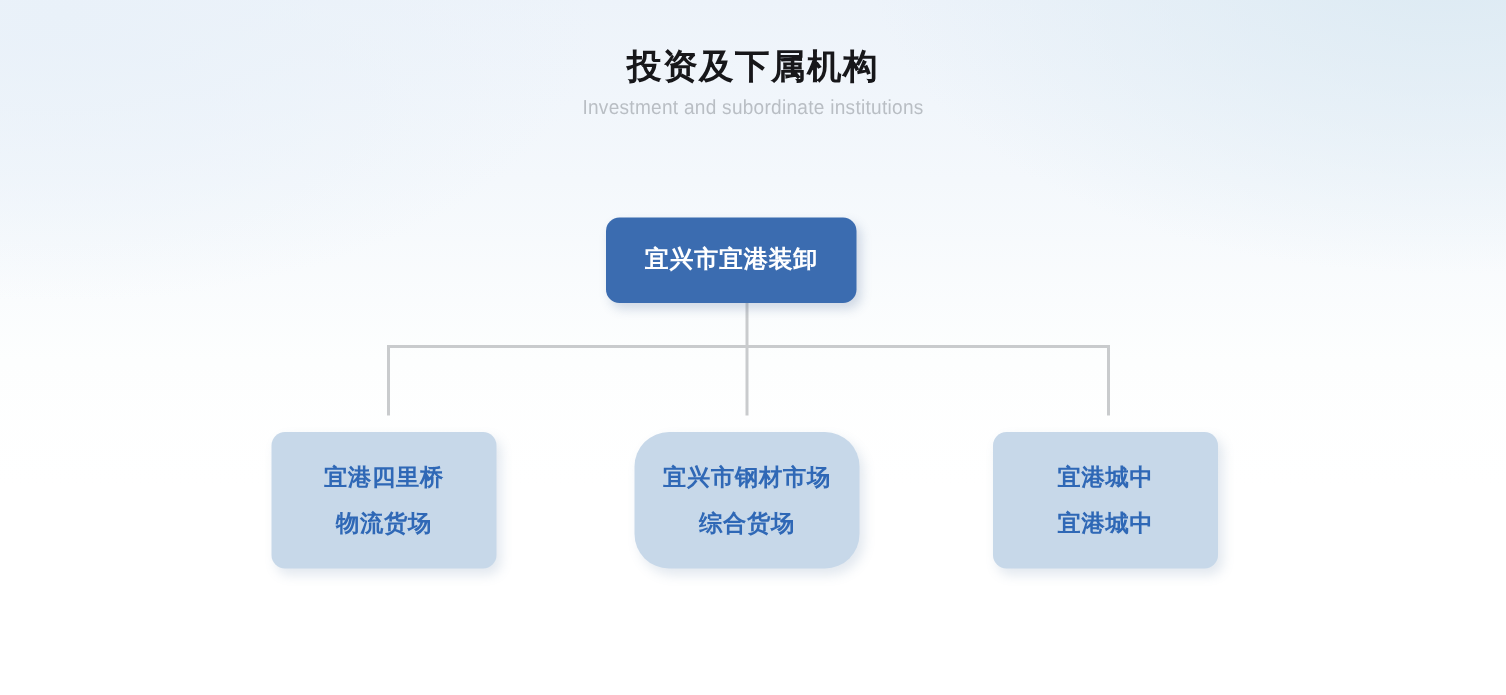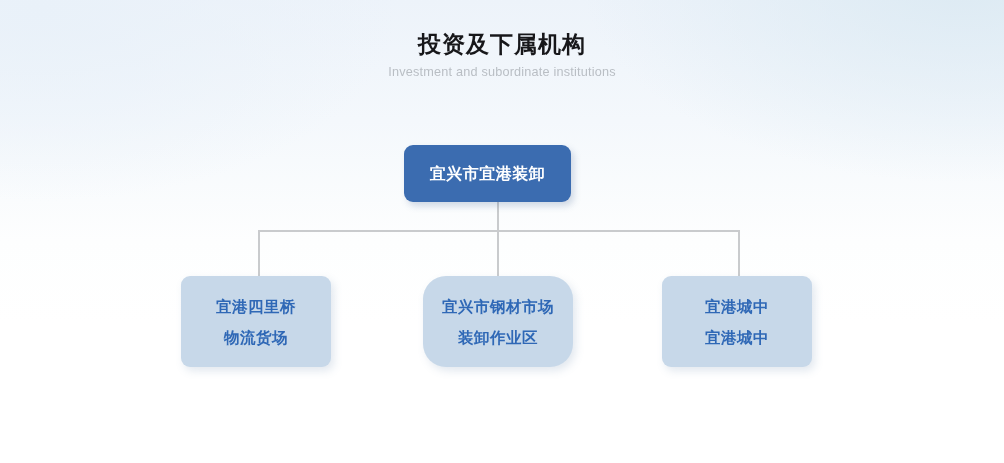--- a/index.html
+++ b/index.html
@@ -102,21 +102,21 @@
   }
   .node-root .line {
     color: #ffffff;
     font-size: 16px;
     font-weight: bold;
     line-height: 24px;
     letter-spacing: 0.5px;
   }
 
   .node-child {
-    top: 276px;
+    top: 288px;
     width: 150px;
     height: 91px;
     background: #c7d8e9;
     box-shadow: 3px 4px 8px rgba(95, 125, 165, 0.18);
   }
   .node-child .line {
     color: #2f68b6;
     font-size: 15.5px;
     font-weight: bold;
     line-height: 31px;
@@ -146,21 +146,21 @@
     <span class="line">宜兴市宜港装卸</span>
   </div>
 
   <div class="node node-child child-1">
     <span class="line">宜港四里桥</span>
     <span class="line">物流货场</span>
   </div>
 
   <div class="node node-child child-2">
     <span class="line">宜兴市钢材市场</span>
-    <span class="line">装卸作业区</span>
+    <span class="line">综合货场</span>
   </div>
 
   <div class="node node-child child-3">
     <span class="line">宜港城中</span>
     <span class="line">宜港城中</span>
   </div>
 
 </div>
 
 </body></html>

